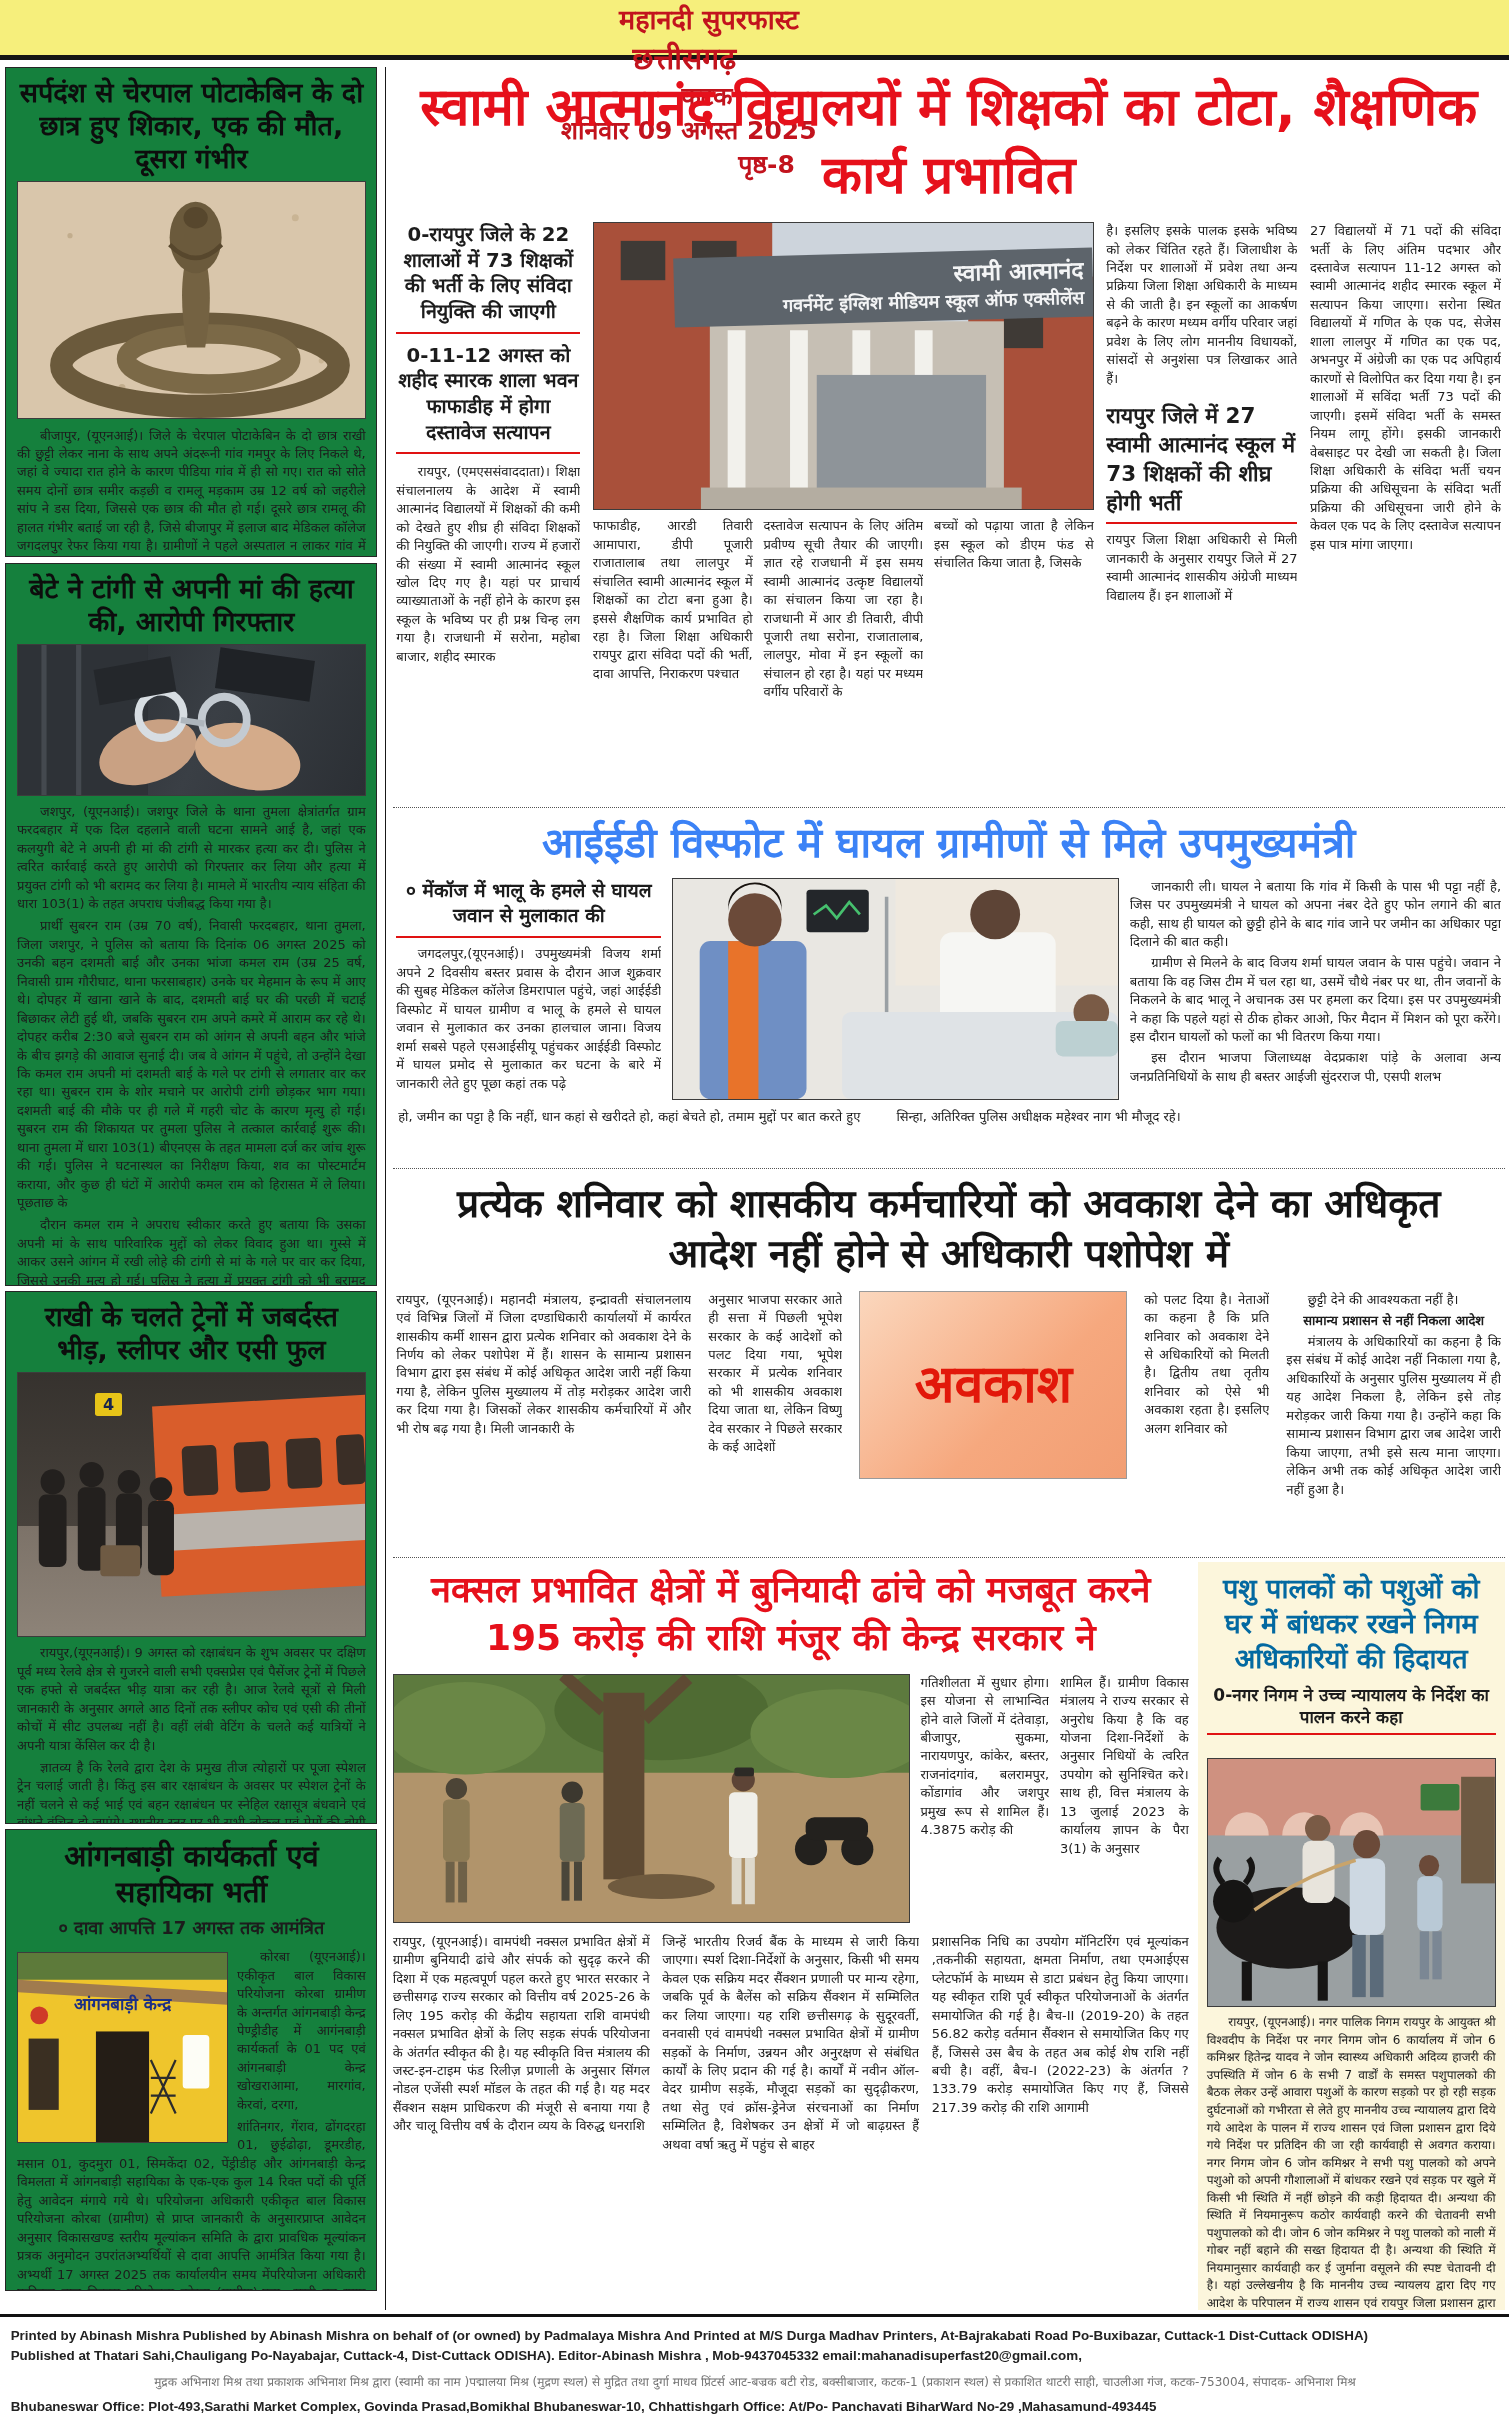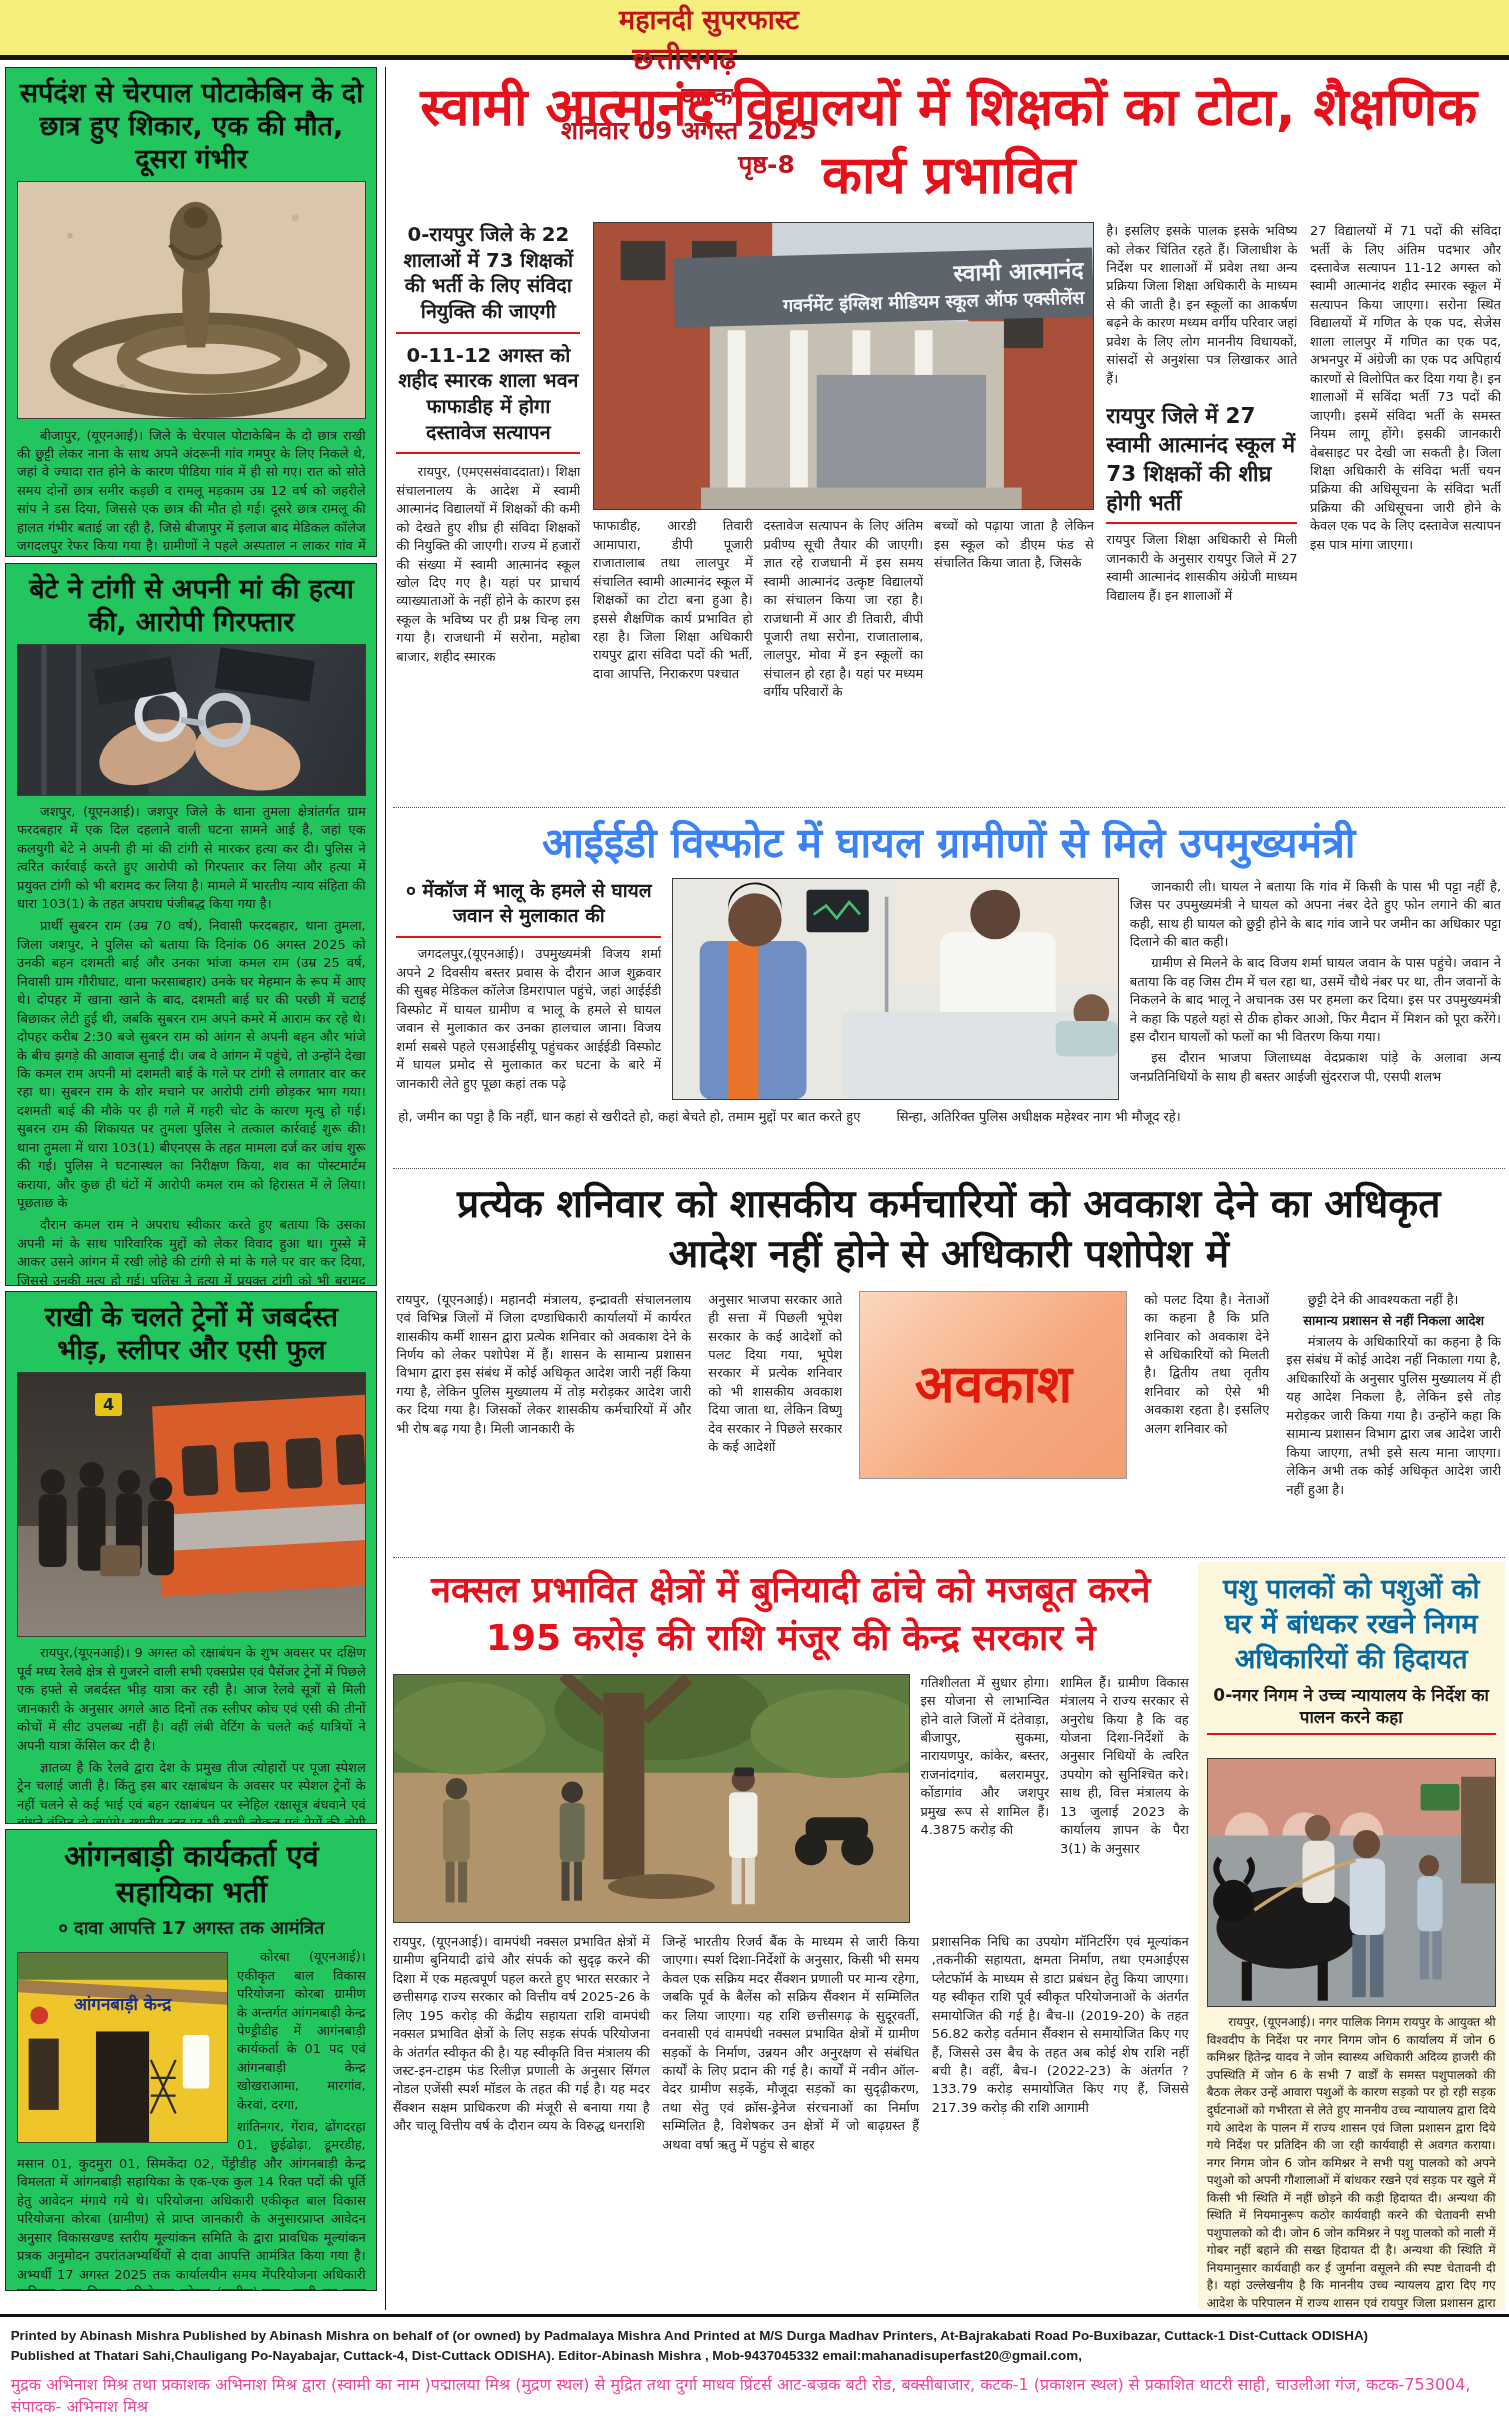--- a/index.html
+++ b/index.html
@@ -21,21 +21,21 @@
   .m-page{ font-size:25px; flex:1; }
   .m-temple{ width:72px; height:52px; align-self:stretch;
     background:linear-gradient(180deg,#b3a387 0%,#a3815a 45%,#7c5a38 100%); position:relative; }
   .m-temple:before{ content:""; position:absolute; left:23px; top:3.6px; width:27px; height:45px;
     background:linear-gradient(180deg,#6e4c2d,#4e3116); clip-path:polygon(50% 0,100% 100%,0 100%); }
   
   .content{ display:flex; padding:7.2px 5.4px 0 5.4px; gap:7.2px; }
   .leftcol{ width:372px; flex:none; }
   .maincol{ flex:1; border-left:1.8px solid #191919; padding-left:7.2px; display:flex; flex-direction:column; }
   
-  .ls{ background:#22c55e; border:1.3px solid #262626; margin-bottom:5.4px; padding:7.2px 10.7px; overflow:hidden; }
+  .ls{ background:#15803d; border:1.3px solid #262626; margin-bottom:5.4px; padding:7.2px 10.7px; overflow:hidden; }
   .ls h2{ font-size:27px; line-height:1.22; text-align:center; color:#0d0d0d; margin:1.8px 0 5.4px 0; }
   .ls p{ font-size:13px; line-height:1.42; text-align:justify; text-indent:23px; margin-bottom:3.6px; }
   .ls .subline{ font-size:18px; font-weight:bold; text-align:center; text-indent:0; margin:1.8px 0 7.2px 0; }
   .photo{ border:0.9px solid #3c3c3c; position:relative; overflow:hidden; margin:3.6px 0 7.2px 0; }
   
   .cobra{ height:238px; background:#d9c6ab; }
   .cuffs{ height:152px; background:linear-gradient(115deg,#23262b 0%,#3a3f45 55%,#2b2f34 100%); }
   .trainp{ height:265px; background:linear-gradient(180deg,#36322e 0%,#48423c 58%,#7c7268 58%, #8d8378 100%); }
   .platform-sign{ position:absolute; left:77px; top:19.7px; width:27px; height:23px; background:#e7c418;
     color:#15244d; font-weight:bold; font-size:16px; text-align:center; line-height:23px; border-radius:2.7px; }
@@ -96,21 +96,21 @@
   .nx-under{ display:flex; gap:12.5px; margin-top:7.2px; height:390px; overflow:hidden; }
   .nx-under .u{ flex:1; overflow:hidden; }
   .cattle{ flex:1; background:#fcf6dc; padding:5.4px 9px; overflow:hidden; }
   .cattle .headline{ color:#0369a1; font-size:27px; font-weight:bold; text-align:center; line-height:1.3; margin:3.6px 0 7.2px 0; }
   .cattle .subhead{ font-size:17px; padding-bottom:5.4px; margin-bottom:23px; }
   .cattle-photo{ height:249px; margin:1.8px 0 7.2px 0; }
   .cattle .bodytxt{ font-size:12px; line-height:1.46; }
   
   .pfooter{ border-top:3.6px solid #121212; margin-top:3.6px; padding:9px 10.7px 0 10.7px; font-family:"Liberation Sans", sans-serif; }
   .pfooter .f-en{ font-size:13.4px; font-weight:bold; color:#222; line-height:1.5; }
-  .pfooter .f-hi{ font-size:16px; color:#ec4899; margin:7.2px 0; font-family:"DejaVu Sans", sans-serif; }
+  .pfooter .f-hi{ font-size:12px; color:#737373; margin:7.2px 0; font-family:"DejaVu Sans", sans-serif;text-align:center; }
   .clearfix:after{ content:""; display:block; clear:both; }
 </style>
 </head>
 <body>
 
 <div class="page">
 
   <header class="masthead">
     <span class="m-item m-paper">महानदी सुपरफास्ट</span>
     <span class="m-item m-edition">छत्तीसगढ़</span>

